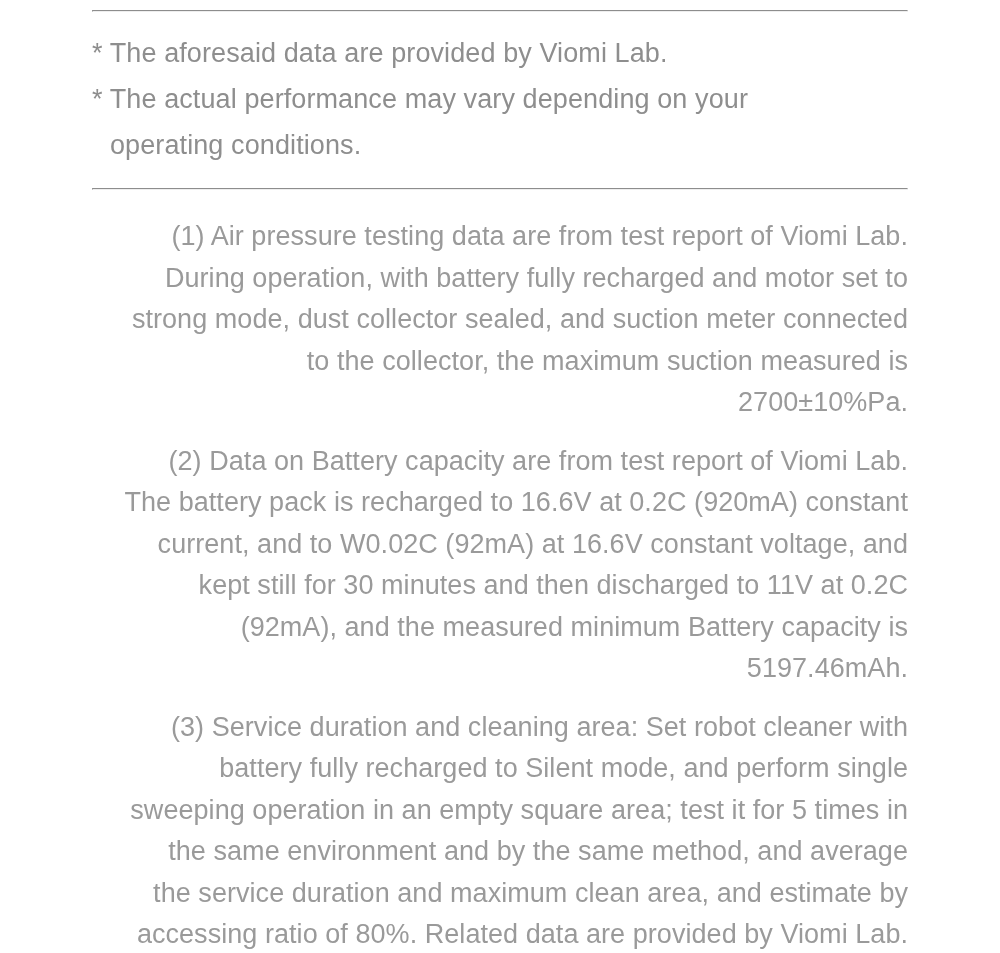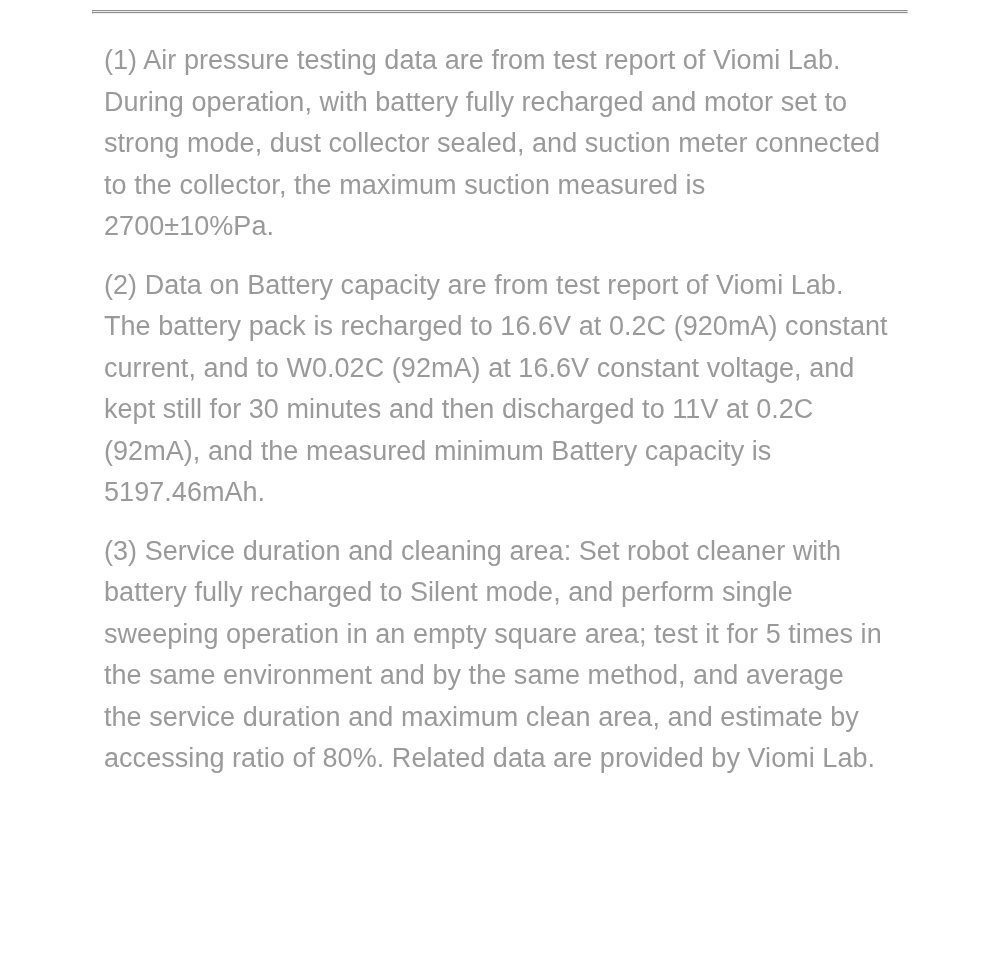--- a/index.html
+++ b/index.html
@@ -59,33 +59,39 @@
   .paragraphs-block {
     padding-top: 26px;
   }
 
   .para {
     color: #9a9a9a;
     font-size: 27px;
     font-weight: 300;
     line-height: 41.5px;
     letter-spacing: 0.05px;
-    margin: 0 0 17px 12px;
+    margin: 0 0 17px 4px;
     white-space: pre-wrap;
+    text-align: right;
   }
   .para:last-child { margin-bottom: 0; }
 </style>
 </head>
 <body>
 
 <div class="page">
   <div class="content">
 
     <hr class="divider" id="divider-top">
 
+    <div class="notes-block">
+      <div class="note-line">* The aforesaid data are provided by Viomi Lab.</div>
+      <div class="note-line">* The actual performance may vary depending on your
+operating conditions.</div>
+    </div>
 
     <hr class="divider" id="divider-mid">
 
     <div class="paragraphs-block">
       <p class="para">(1) Air pressure testing data are from test report of Viomi Lab.
 During operation, with battery fully recharged and motor set to
 strong mode, dust collector sealed, and suction meter connected
 to the collector, the maximum suction measured is
 2700±10%Pa.</p>
       <p class="para">(2) Data on Battery capacity are from test report of Viomi Lab.

